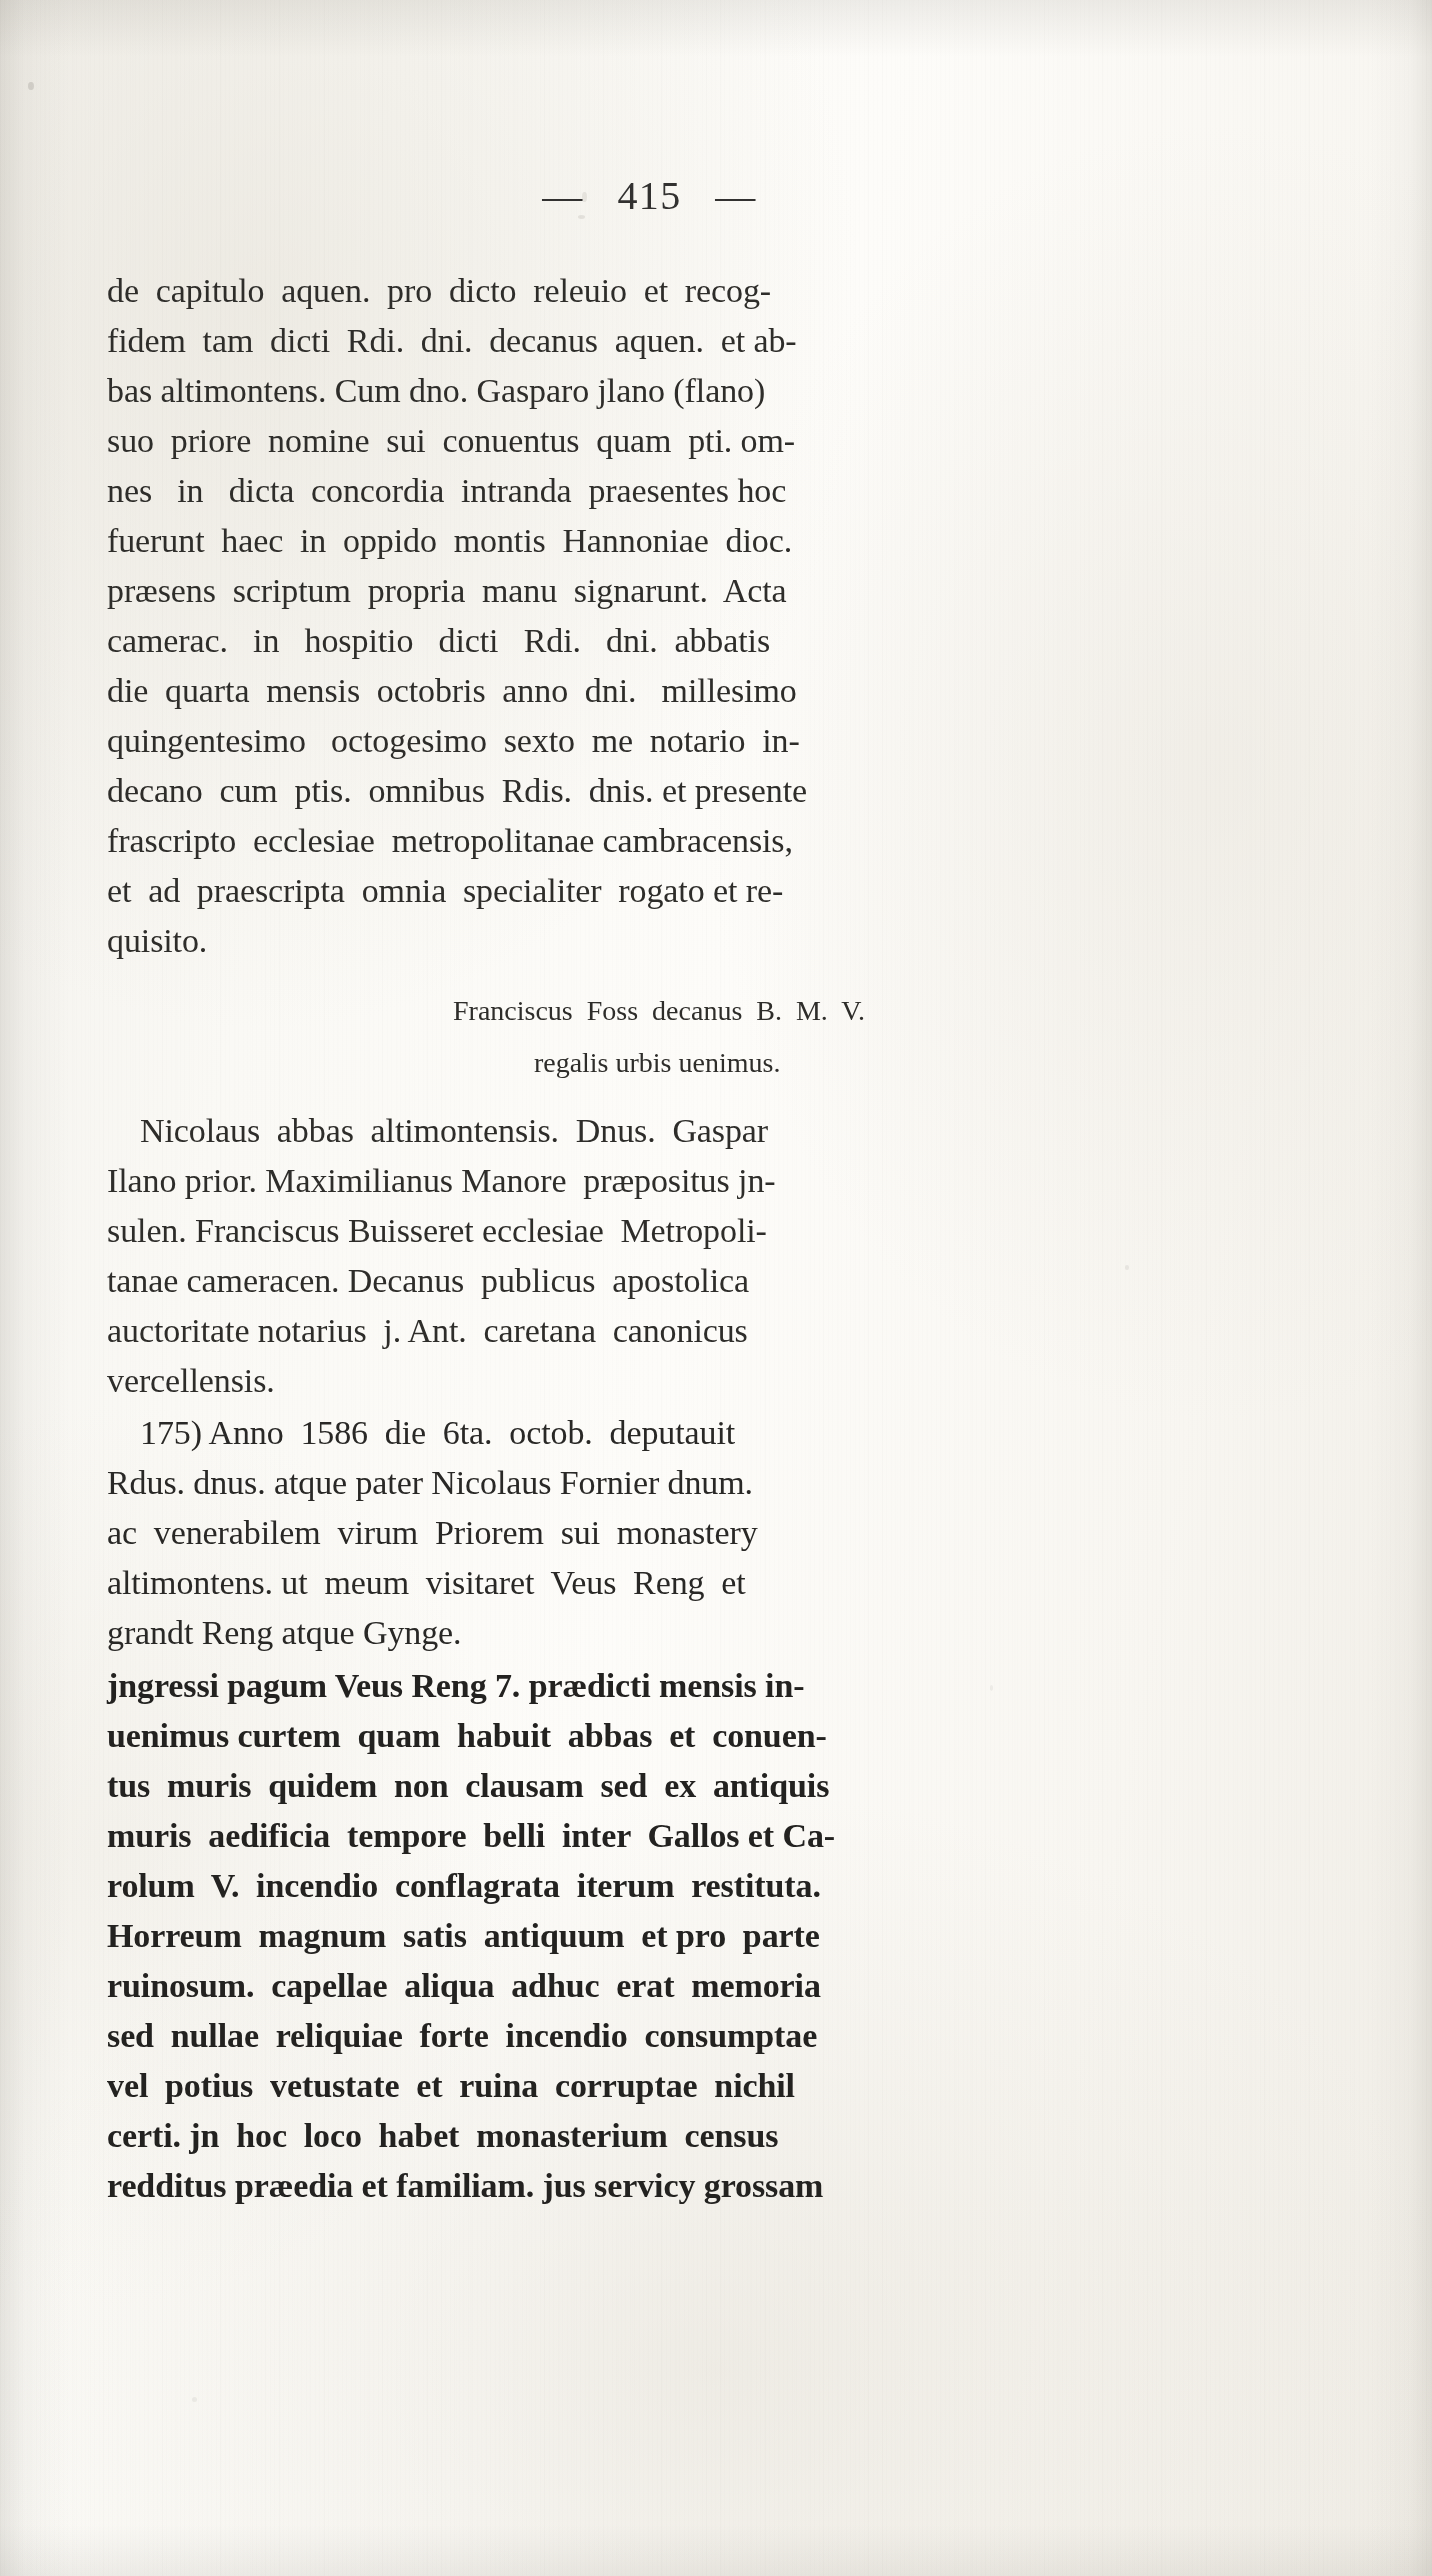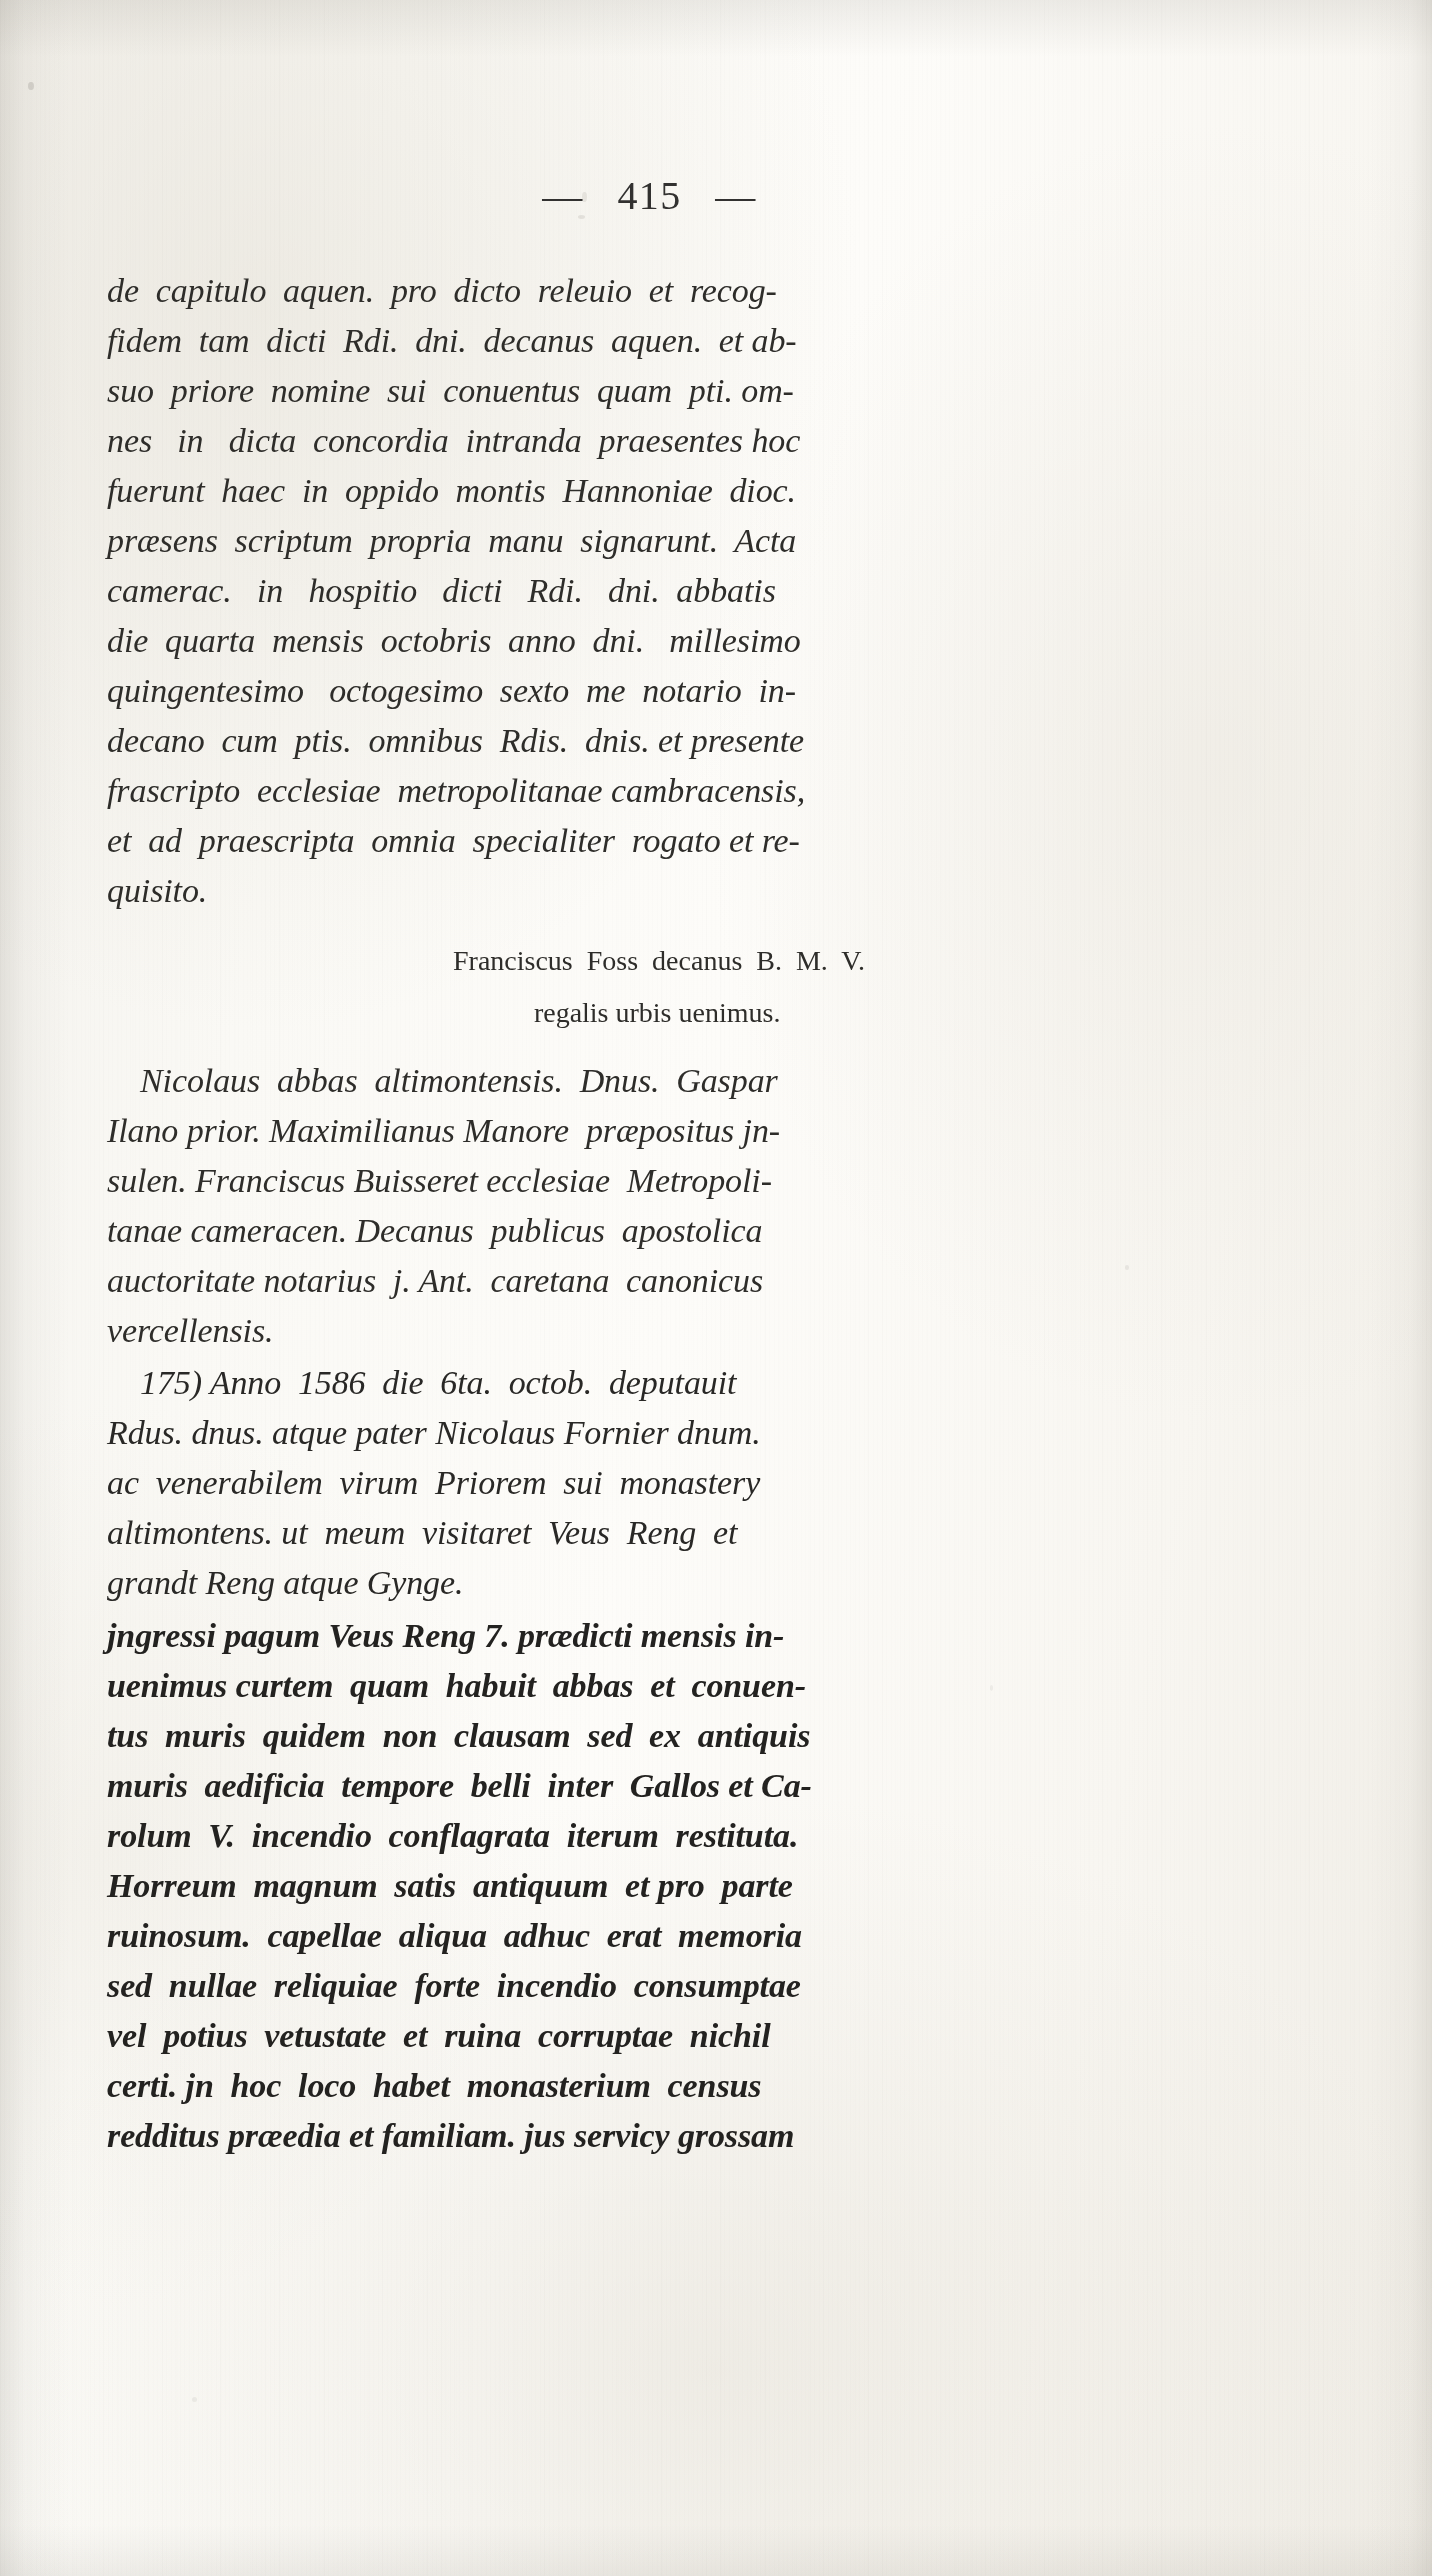--- a/index.html
+++ b/index.html
@@ -106,21 +106,21 @@
     line-height: 52px;
     color: #2e2d2a;
     white-space: pre;
   }
 
   .sig-block { margin-top: 19px; margin-bottom: 16.6px; }
 
   .sig-1 { padding-left: 19px; }
   .sig-2 { padding-left: 15.3px; }
 
-  .blk { margin-top: 2.6px; font-style: italic; }
+  .blk { margin-top: 2.6px; }
 
   
   .ink-heavy .line { color: #232220; font-weight: 600; }
   .ink-mid .line { color: #292826; }
 </style>
 </head>
 <body>
 
 <div class="page">
 
@@ -136,20 +136,21 @@
 
   <div class="content">
 
     <div class="page-header">—   415   —</div>
 
     <div class="blk">
       <span class="line j">
           <span>de  capitulo  aquen.  pro  dicto  releuio  et  recog-</span>
         </span>
       <span class="line">fidem  tam  dicti  Rdi.  dni.  decanus  aquen.  et ab-</span>
+      <span class="line">bas altimontens. Cum dno. Gasparo jlano (flano)</span>
       <span class="line">suo  priore  nomine  sui  conuentus  quam  pti. om-</span>
       <span class="line">nes   in   dicta  concordia  intranda  praesentes hoc</span>
       <span class="line">fuerunt  haec  in  oppido  montis  Hannoniae  dioc.</span>
       <span class="line">præsens  scriptum  propria  manu  signarunt.  Acta</span>
       <span class="line">camerac.   in   hospitio   dicti   Rdi.   dni.  abbatis</span>
       <span class="line">die  quarta  mensis  octobris  anno  dni.   millesimo</span>
       <span class="line">quingentesimo   octogesimo  sexto  me  notario  in-</span>
       <span class="line">decano  cum  ptis.  omnibus  Rdis.  dnis. et presente</span>
       <span class="line">frascripto  ecclesiae  metropolitanae cambracensis,</span>
       <span class="line">et  ad  praescripta  omnia  specialiter  rogato et re-</span>

